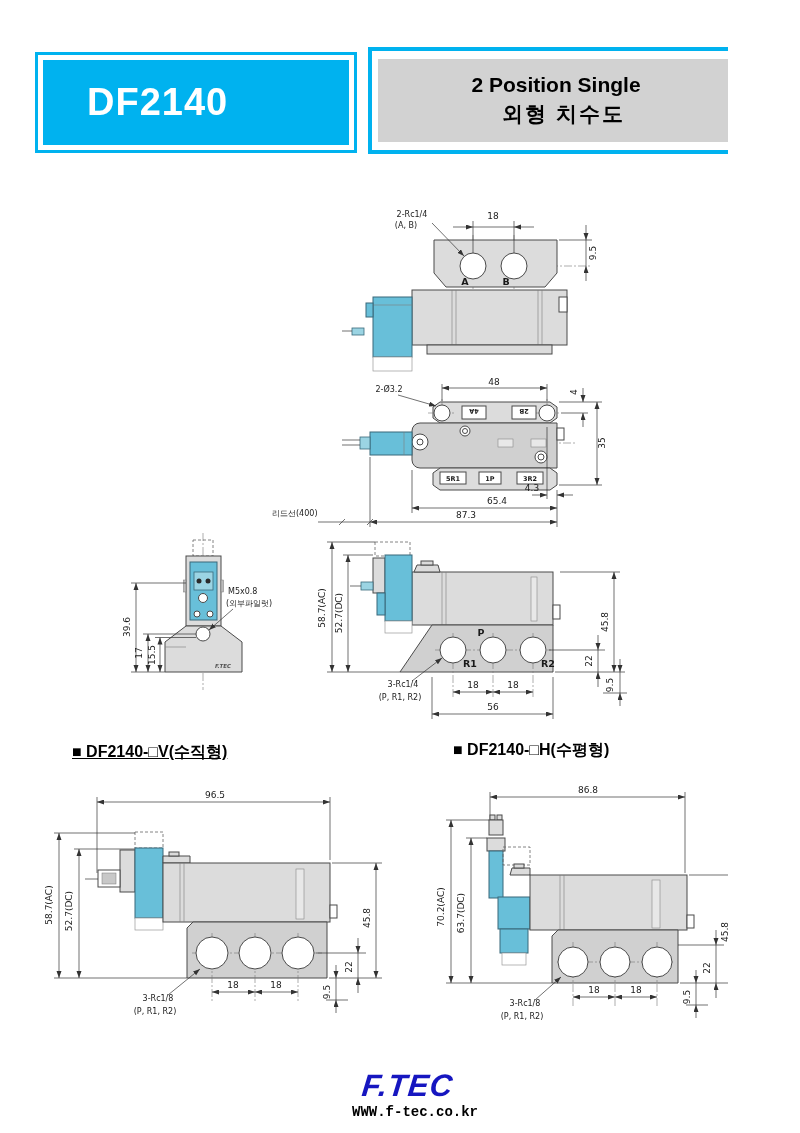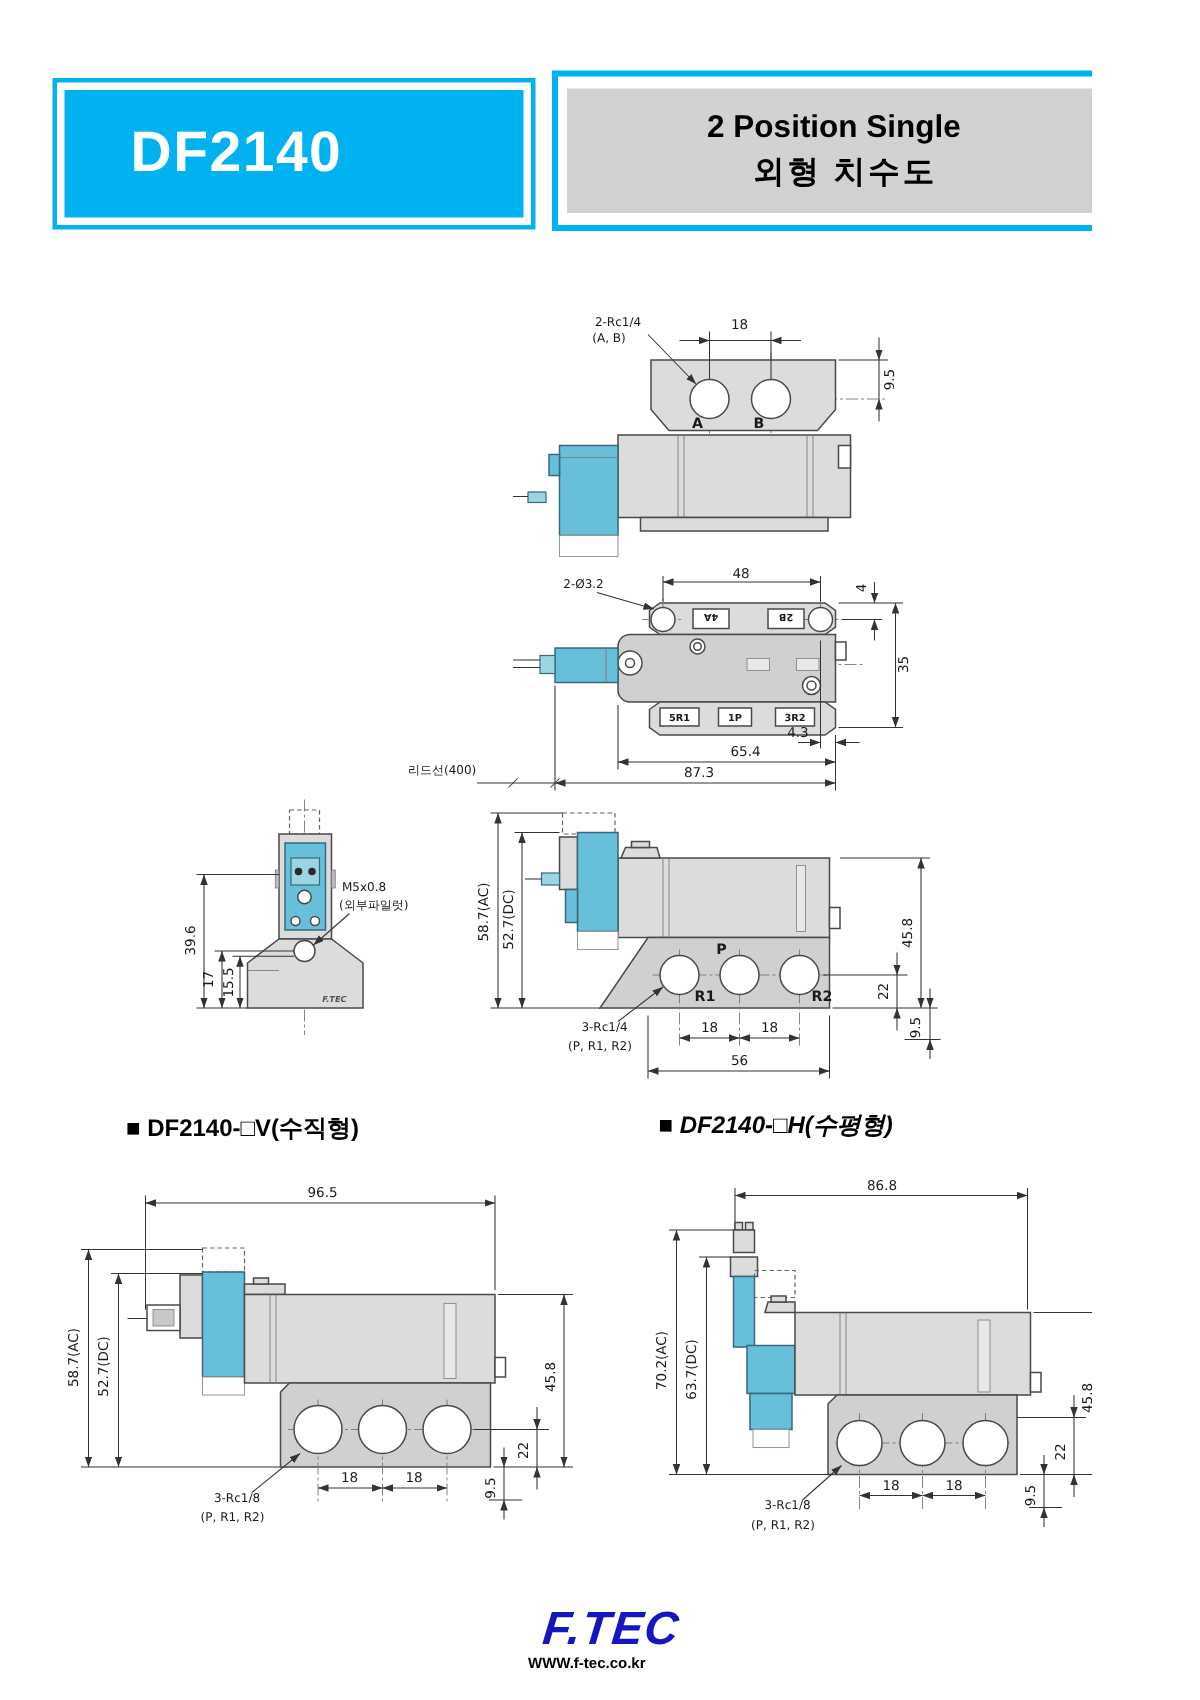--- a/index.html
+++ b/index.html
@@ -13,22 +13,22 @@
   .model-box-inner span{color:#fff;font-size:38px;font-weight:bold;padding-left:44px;letter-spacing:1px;}
   .title-box{position:absolute;left:368px;top:47px;width:376px;height:107px;
              border:4px solid #00b2ef;background:#fff;padding:8px 6px;box-sizing:border-box;}
   .title-box-inner{width:100%;height:100%;background:#d2d2d2;display:flex;flex-direction:column;
              justify-content:center;align-items:center;}
   .title-line1{font-size:21px;font-weight:bold;color:#000;}
   .title-line2{font-size:21px;font-weight:bold;color:#000;margin-top:3px;letter-spacing:2px;margin-left:15px;}
 
   .sec-h{position:absolute;font-size:16px;font-weight:bold;color:#000;white-space:nowrap;}
   #sec-g{left:73px;top:176px;}
-  #sec-v{left:84px;top:742px;}
-  #sec-h{left:439px;top:740px;font-style:italic;}
+  #sec-v{left:72px;top:742px;text-decoration:underline;}
+  #sec-h{left:453px;top:740px;}
 
   
   svg{position:absolute;overflow:visible;}
   .bf{fill:#dcdcdc;stroke:#4a4a4a;stroke-width:1;}
   .bf2{fill:#d0d0d0;stroke:#4a4a4a;stroke-width:1;}
   .sol{fill:#68bfd9;stroke:#39697a;stroke-width:1;}
   .sol2{fill:#9bd4e3;stroke:#39697a;stroke-width:0.8;}
   .wt{fill:#ffffff;stroke:#4a4a4a;stroke-width:1;}
   .slot{fill:#e8e8e8;stroke:#888;stroke-width:0.6;}
   .dim{stroke:#333;stroke-width:0.7;fill:none;}
@@ -38,22 +38,22 @@
   text{fill:#1a1a1a;}
   .dt{font:9px "DejaVu Sans",sans-serif;text-anchor:middle;}
   .dts{font:8px "DejaVu Sans",sans-serif;text-anchor:middle;}
   .pl{font:bold 9.5px "DejaVu Sans",sans-serif;text-anchor:middle;}
   .tag{font:bold 6.5px "DejaVu Sans",sans-serif;text-anchor:middle;}
   .brand-mark{font:italic bold 5.5px "DejaVu Sans",sans-serif;text-anchor:middle;fill:#555;}
 
   
   .logo{position:absolute;left:362px;top:1068px;color:#1616c0;font-weight:bold;font-style:italic;
         font-size:31px;letter-spacing:1px;transform:skewX(-6deg);}
-  .site{position:absolute;left:352px;top:1104px;font-family:Liberation Sans, sans-serif;
-        font-weight:bold;font-size:10px;color:#000;}
+  .site{position:absolute;left:352px;top:1104px;font-family:Liberation Mono, monospace;
+        font-weight:bold;font-size:14px;color:#000;}
   .pagenum{position:absolute;left:733px;top:1072px;font-size:26px;color:#8f8f8f;}
 </style>
 </head>
 <body>
 
 <div class="page">
 
   <svg width="0" height="0">
     <defs>
       <marker id="ae" markerWidth="8" markerHeight="6" refX="7" refY="2.5" orient="auto" markerUnits="userSpaceOnUse">

